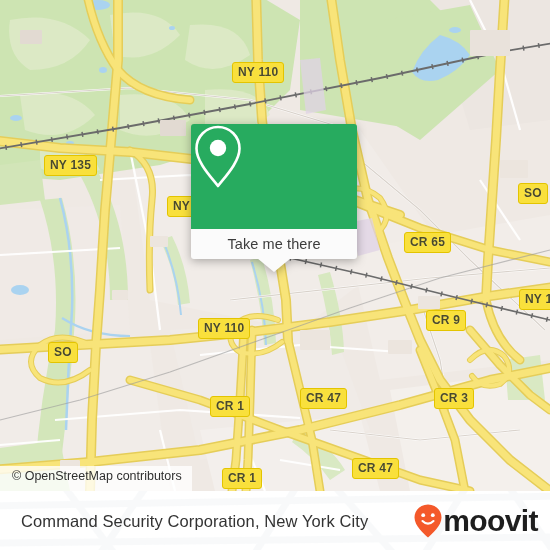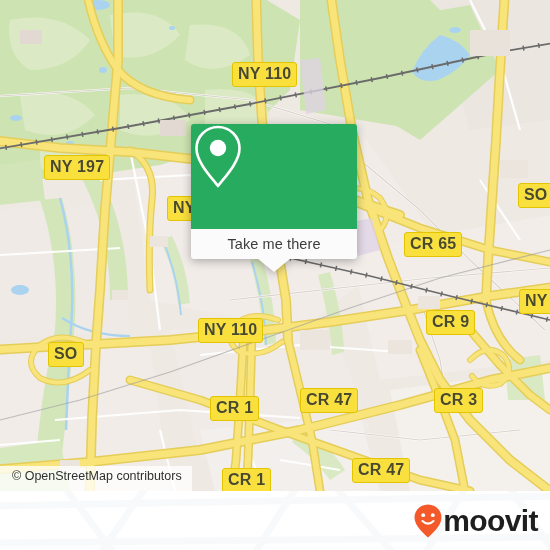--- a/index.html
+++ b/index.html
@@ -21,21 +21,21 @@
 
   
   .shield {
     position: absolute;
     background: #f9e03c;
     border: 1.5px solid #e3c400;
     border-radius: 3px;
     color: #4a4a2a;
     font-family: "Liberation Sans", sans-serif;
     font-weight: bold;
-    font-size: 16px;
+    font-size: 12px;
     line-height: 1;
     padding: 3px 5px 4px 5px;
     white-space: nowrap;
     letter-spacing: .2px;
     text-shadow: 0 0 1px rgba(255,255,255,.4);
   }
 
   
   #popup {
     position: absolute;
@@ -307,21 +307,21 @@
         </g>
 
         <g fill="#e0d3e6" opacity=".75">
           <path d="M300 60 L320 58 L326 110 L306 114 Z"></path>
           <path d="M352 222 L372 218 L380 250 L358 256 Z"></path>
         </g>
       </g>
     </svg>
 
     <div class="shield" style="left:232px; top:62px;">NY 110</div>
-    <div class="shield" style="left:44px;  top:155px;">NY 197</div>
+    <div class="shield" style="left:44px;  top:155px;">NY 135</div>
     <div class="shield" style="left:167px; top:196px;">NY 1</div>
     <div class="shield" style="left:518px; top:183px;">SO</div>
     <div class="shield" style="left:404px; top:232px;">CR 65</div>
     <div class="shield" style="left:519px; top:289px;">NY 10</div>
     <div class="shield" style="left:198px; top:318px;">NY 110</div>
     <div class="shield" style="left:426px; top:310px;">CR 9</div>
     <div class="shield" style="left:48px;  top:342px;">SO</div>
     <div class="shield" style="left:300px; top:388px;">CR 47</div>
     <div class="shield" style="left:434px; top:388px;">CR 3</div>
     <div class="shield" style="left:210px; top:396px;">CR 1</div>
@@ -352,20 +352,21 @@
         <path d="M60 -10 L120 70"></path>
         <path d="M150 -10 L95 70"></path>
         <path d="M300 -10 L250 70"></path>
         <path d="M330 -10 L400 70"></path>
         <path d="M470 -10 L420 70"></path>
         <path d="M505 -10 L560 70"></path>
         <path d="M-10 15 L560 5"></path>
         <path d="M-10 52 L560 46"></path>
       </g>
     </svg>
+    <div id="caption">Command Security Corporation, New York City</div>
     <div id="brand">
       <svg width="30" height="36" viewBox="0 0 30 36">
         <path d="M15 1.5 C7.3 1.5 1.5 7.3 1.5 14.6 C1.5 23 11 31 15 34.5 C19 31 28.5 23 28.5 14.6 C28.5 7.3 22.7 1.5 15 1.5 Z" fill="#f4592a"></path>
         <circle cx="10.2" cy="12.2" r="1.9" fill="#ffffff"></circle>
         <circle cx="19.8" cy="12.2" r="1.9" fill="#ffffff"></circle>
         <path d="M9.5 18 Q15 23.4 20.5 18" stroke="#ffffff" stroke-width="2.1" fill="none" stroke-linecap="round"></path>
       </svg>
       <span class="word">moovit</span>
     </div>
   </div>

